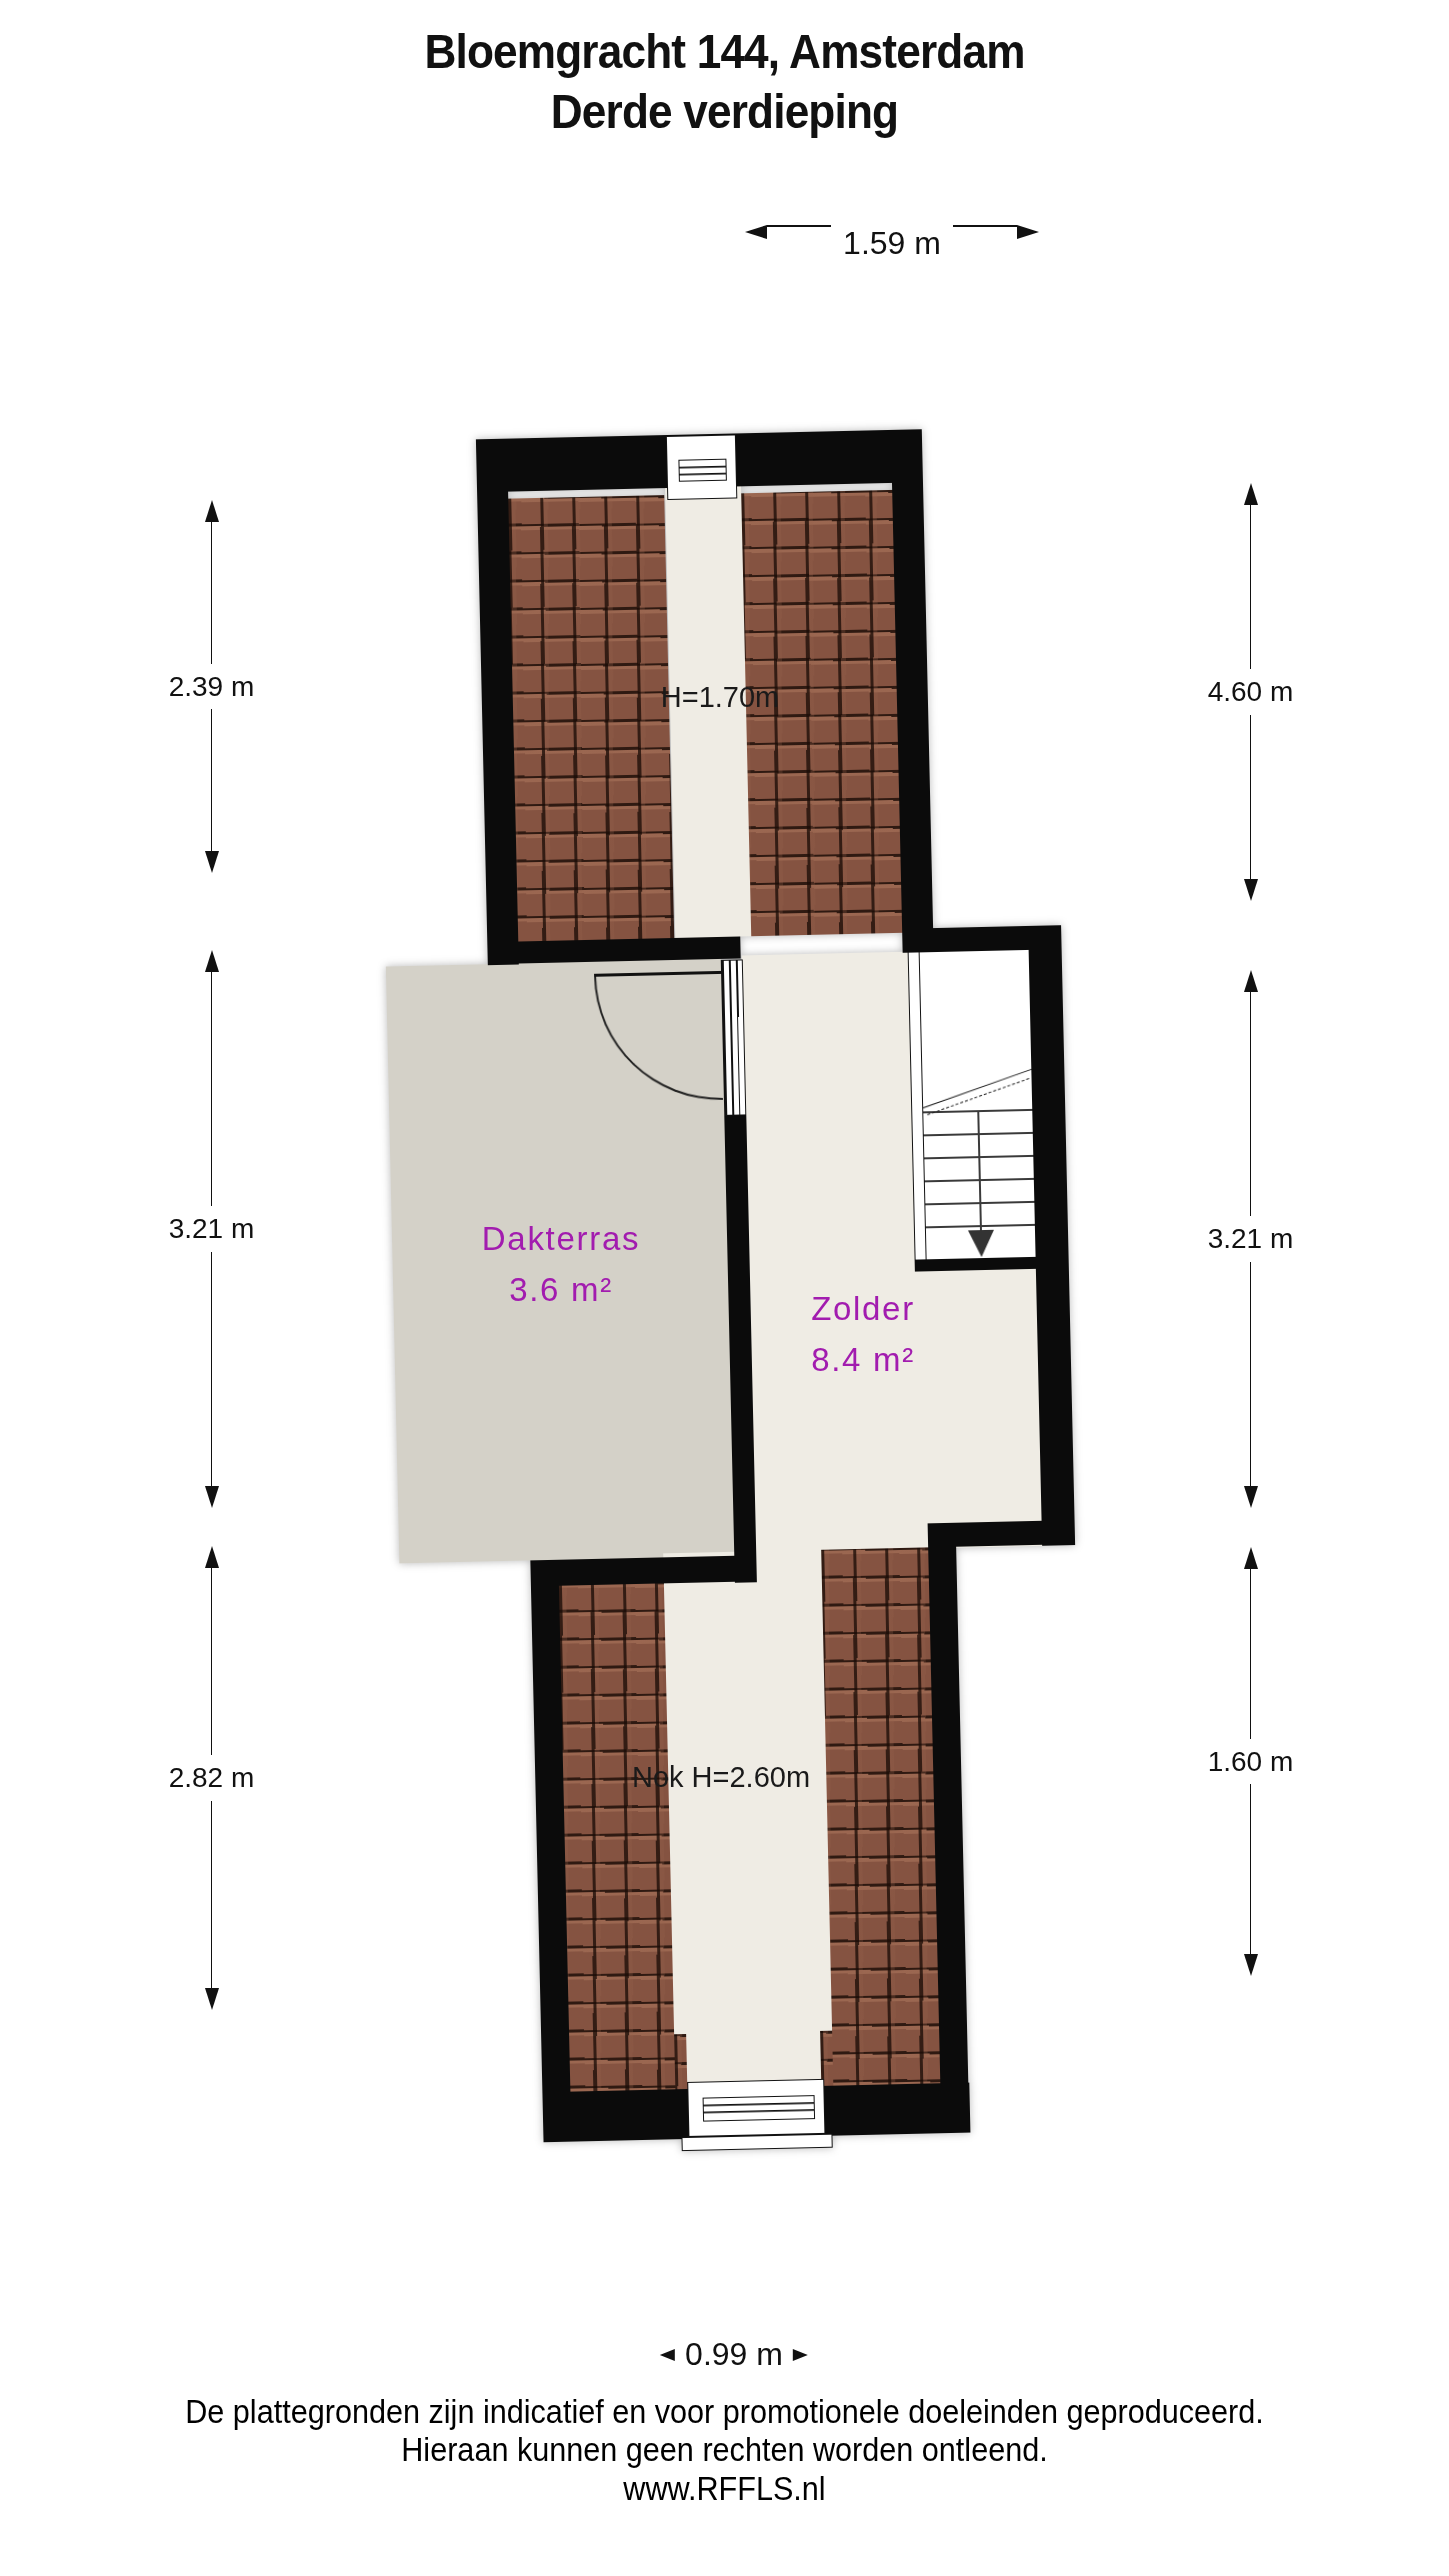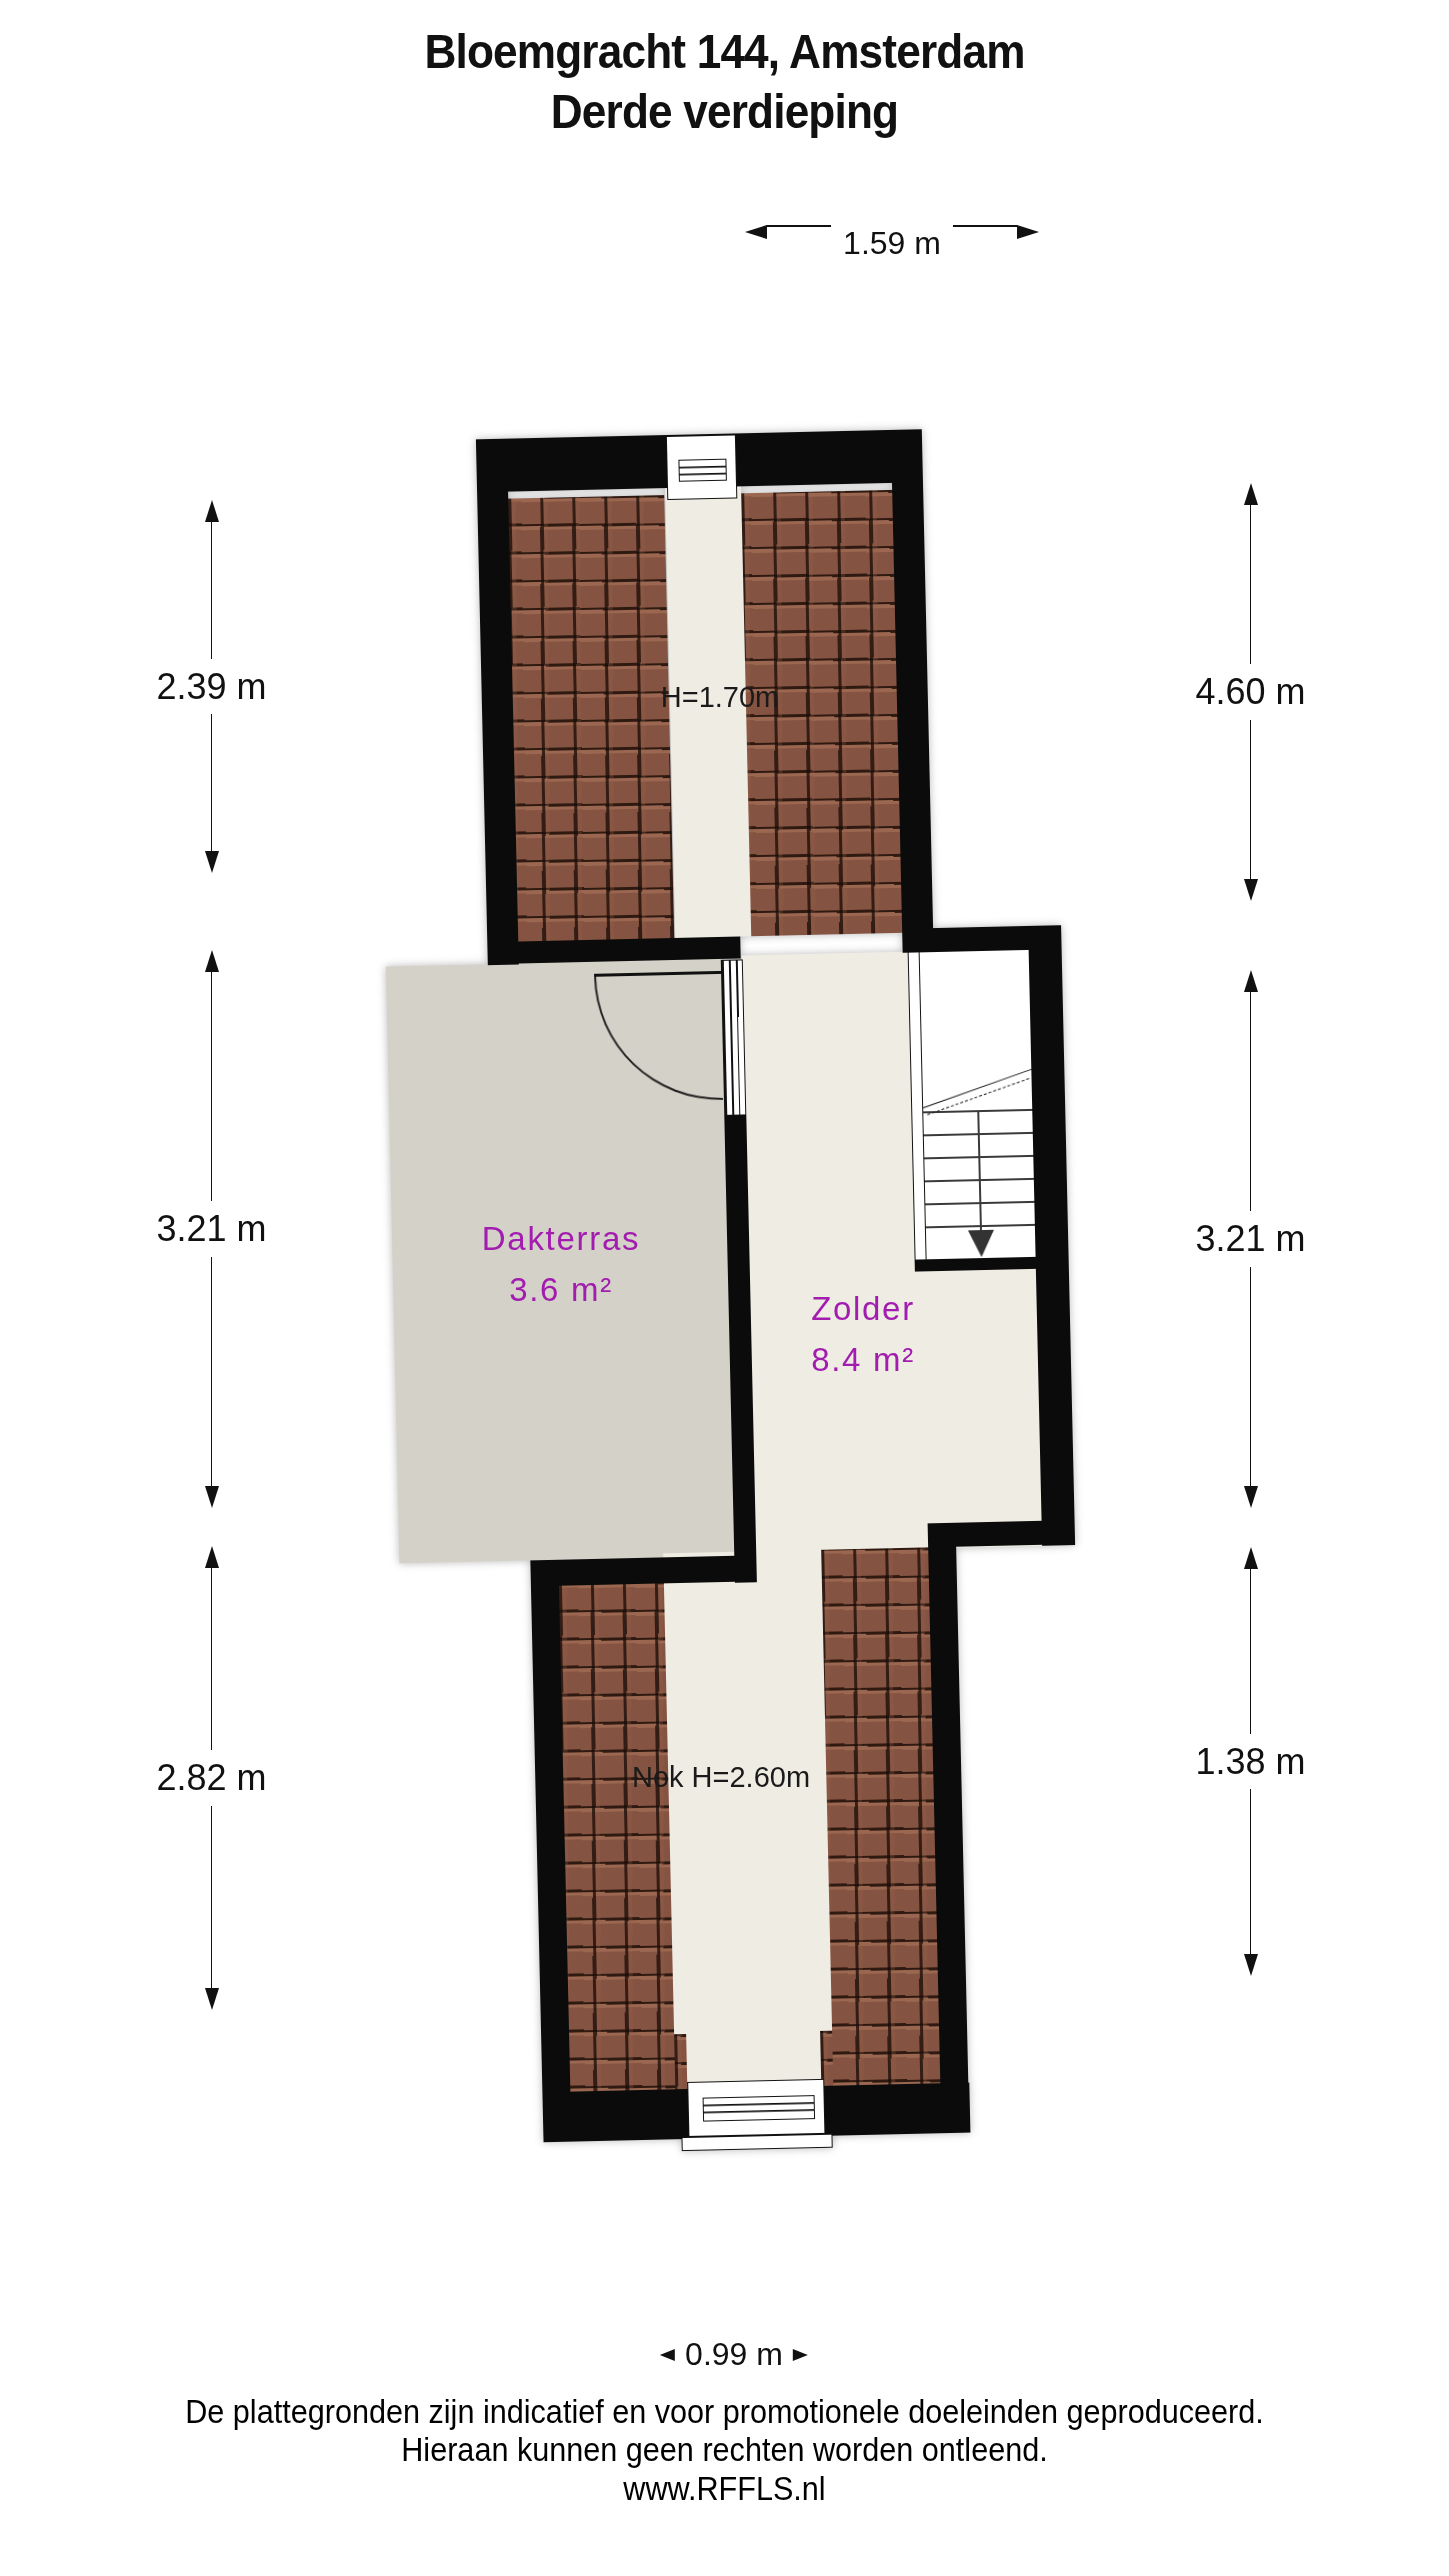--- a/index.html
+++ b/index.html
@@ -40,21 +40,21 @@
   .stair-diag.dash{border-top-style:dashed;border-top-color:#222}
   .stair-arrow{position:absolute;width:0;height:0;border-left:13px solid transparent;
     border-right:13px solid transparent;border-top:27.5px solid #333}
   
   .room-label{position:absolute;transform:translate(-50%,-50%);text-align:center;
     font-size:33px;line-height:1.55;letter-spacing:1.7px;color:#a21caf;white-space:nowrap}
   .h-label{position:absolute;transform:translate(-50%,-50%);font-size:29px;color:#1a1a1a;white-space:nowrap}
   
   .vdim{position:absolute;display:flex;flex-direction:column;align-items:center;width:137px}
   .vdim .line{width:1.7px;background:#111;flex:1}
-  .vdim .lbl{font-size:36px;padding:6.9px 0;color:#111;white-space:nowrap}
+  .vdim .lbl{font-size:28px;padding:6.9px 0;color:#111;white-space:nowrap}
   .hdim{position:absolute;display:flex;align-items:flex-start}
   .hdim .line{height:1.7px;background:#111;flex:1}
   .hdim .lbl{font-size:32px;padding:0 12px;color:#111;white-space:nowrap}
   .arr{width:0;height:0;flex:none}
   .arr.up{border-left:7.7px solid transparent;border-right:7.7px solid transparent;border-bottom:22px solid #111}
   .arr.down{border-left:7.7px solid transparent;border-right:7.7px solid transparent;border-top:22px solid #111}
   .arr.left{border-top:7.7px solid transparent;border-bottom:7.7px solid transparent;border-right:22px solid #111}
   .arr.right{border-top:7.7px solid transparent;border-bottom:7.7px solid transparent;border-left:22px solid #111}
   .arr.sleft{border-top:6.9px solid transparent;border-bottom:6.9px solid transparent;border-right:15.5px solid #111}
   .arr.sright{border-top:6.9px solid transparent;border-bottom:6.9px solid transparent;border-left:15.5px solid #111}
@@ -171,21 +171,21 @@
 <div class="vdim" style="left:1182px;top:970px;height:538px">
   <div class="arr up"></div>
   <div class="line"></div>
   <div class="lbl">3.21 m</div>
   <div class="line"></div>
   <div class="arr down"></div>
 </div>
 <div class="vdim" style="left:1182px;top:1547px;height:429px">
   <div class="arr up"></div>
   <div class="line"></div>
-  <div class="lbl">1.38 m</div>
+  <div class="lbl">1.60 m</div>
   <div class="line"></div>
   <div class="arr down"></div>
 </div>
 
 <div class="botdim" style="left:734px;top:2336px">
   <div class="arr sleft"></div>
   <div class="lbl">0.99 m</div>
   <div class="arr sright"></div>
 </div>
 

